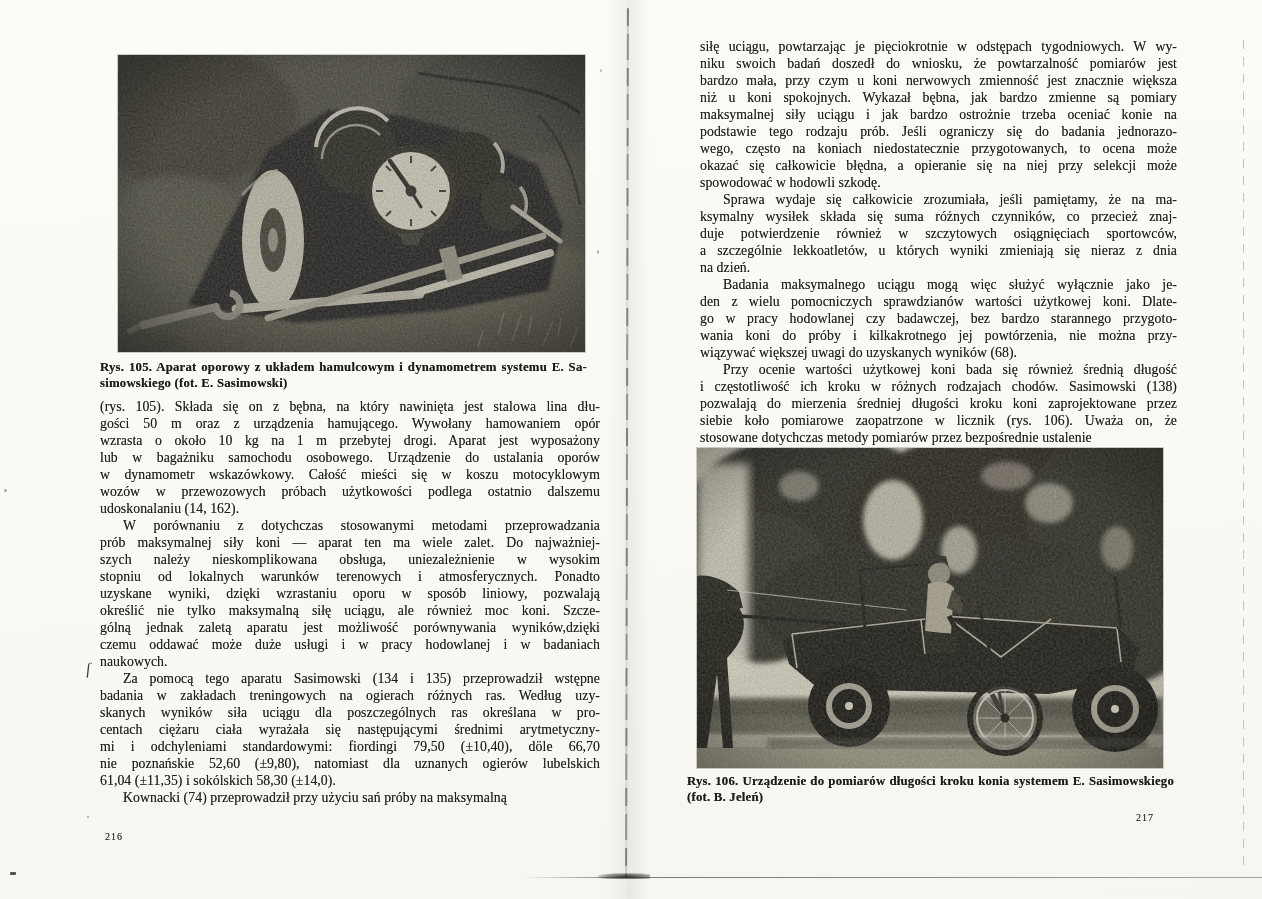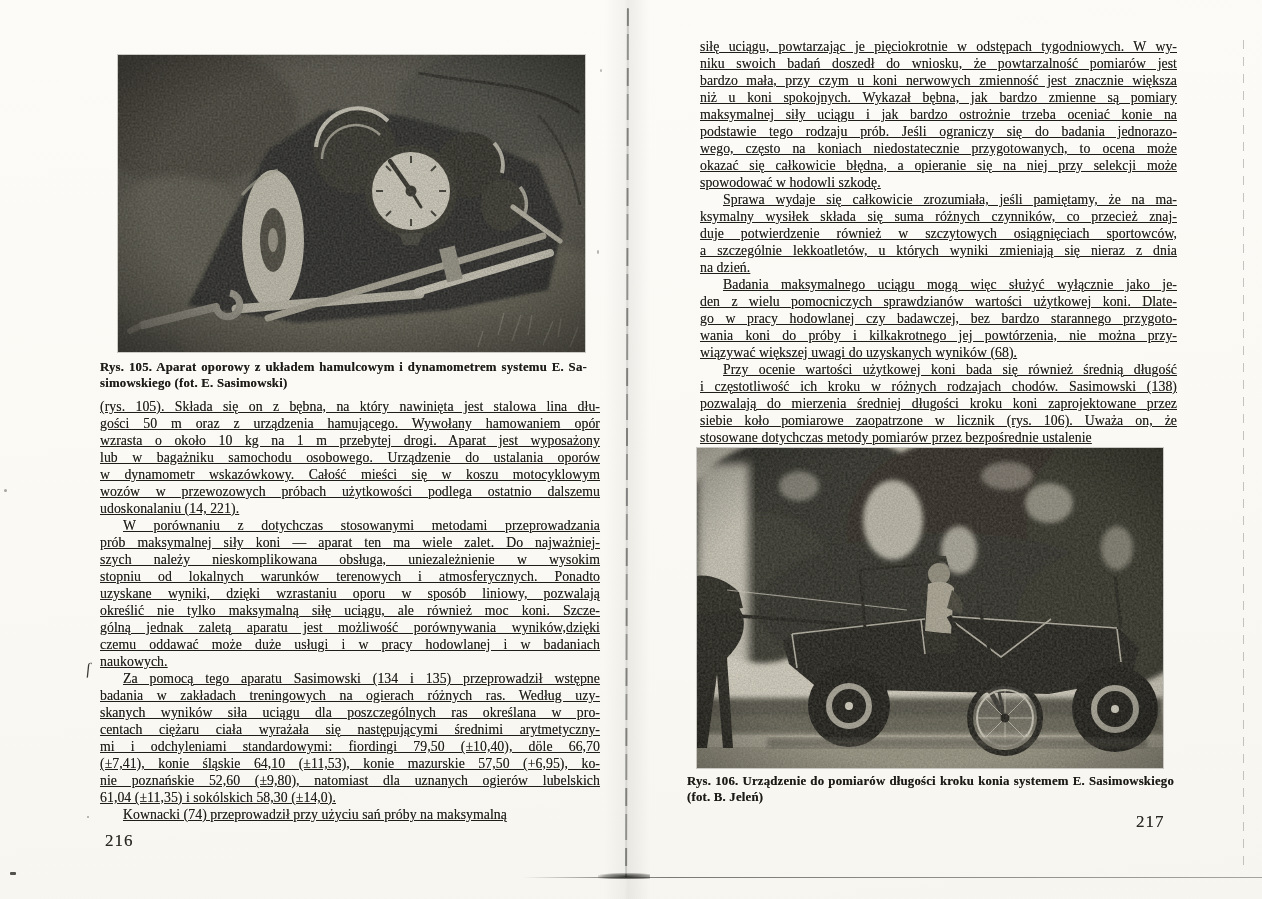--- a/index.html
+++ b/index.html
@@ -13,38 +13,37 @@
     color:#211f1b;
   }
   
   .body-text{
     position:absolute;
     font-size:13.8px;
     line-height:17px;
     color:#201e19;
     letter-spacing:.05px;
     text-shadow:0 0 .4px rgba(30,28,24,.55);
-    text-decoration:underline;
   }
   .tline{text-align:justify;text-align-last:justify;white-space:normal;}
   .tline.last{text-align-last:left;}
   .tline.indent{text-indent:23px;}
   .para{margin:0;}
   .caption{
     position:absolute;
     font-size:12.8px;
     line-height:15.5px;
     font-weight:bold;
     color:#1d1b17;
     letter-spacing:.2px;
     text-shadow:0 0 .4px rgba(30,28,24,.6);
   }
   .pagenum{
     position:absolute;
-    font-size:17px;
+    font-size:10px;
     color:#2a2823;
     letter-spacing:1px;
     text-shadow:0 0 .4px rgba(30,28,24,.5);
   }
   
   .figure{position:absolute;box-shadow:0 0 0 1px rgba(60,58,50,.25);}
   .figure svg{display:block;}
   
   .gutter-shade{
     position:absolute;left:604px;top:0;width:46px;height:899px;
@@ -177,40 +176,39 @@
       </div>
 
     <div class="body-text" style="left:100px;top:398px;width:500px;">
         <div class="para">
           <div class="tline">(rys. 105). Składa się on z bębna, na który nawinięta jest stalowa lina dłu-</div>
           <div class="tline">gości 50 m oraz z urządzenia hamującego. Wywołany hamowaniem opór</div>
           <div class="tline">wzrasta o około 10 kg na 1 m przebytej drogi. Aparat jest wyposażony</div>
           <div class="tline">lub w bagażniku samochodu osobowego. Urządzenie do ustalania oporów</div>
           <div class="tline">w dynamometr wskazówkowy. Całość mieści się w koszu motocyklowym</div>
           <div class="tline">wozów w przewozowych próbach użytkowości podlega ostatnio dalszemu</div>
-          <div class="tline last">udoskonalaniu (14, 221).</div>
+          <div class="tline last">udoskonalaniu (14, 162).</div>
         </div>
         <div class="para">
           <div class="tline indent">W porównaniu z dotychczas stosowanymi metodami przeprowadzania</div>
           <div class="tline">prób maksymalnej siły koni — aparat ten ma wiele zalet. Do najważniej-</div>
           <div class="tline">szych należy nieskomplikowana obsługa, uniezależnienie w wysokim</div>
           <div class="tline">stopniu od lokalnych warunków terenowych i atmosferycznych. Ponadto</div>
           <div class="tline">uzyskane wyniki, dzięki wzrastaniu oporu w sposób liniowy, pozwalają</div>
           <div class="tline">określić nie tylko maksymalną siłę uciągu, ale również moc koni. Szcze-</div>
           <div class="tline">gólną jednak zaletą aparatu jest możliwość porównywania wyników,dzięki</div>
           <div class="tline">czemu oddawać może duże usługi i w pracy hodowlanej i w badaniach</div>
           <div class="tline last">naukowych.</div>
         </div>
         <div class="para">
           <div class="tline indent">Za pomocą tego aparatu Sasimowski (134 i 135) przeprowadził wstępne</div>
           <div class="tline">badania w zakładach treningowych na ogierach różnych ras. Według uzy-</div>
           <div class="tline">skanych wyników siła uciągu dla poszczególnych ras określana w pro-</div>
           <div class="tline">centach ciężaru ciała wyrażała się następującymi średnimi arytmetyczny-</div>
           <div class="tline">mi i odchyleniami standardowymi: fiordingi 79,50 (±10,40), döle 66,70</div>
-          <div class="tline">(±7,41), konie śląskie 64,10 (±11,53), konie mazurskie 57,50 (+6,95), ko-</div>
           <div class="tline">nie poznańskie 52,60 (±9,80), natomiast dla uznanych ogierów lubelskich</div>
           <div class="tline last">61,04 (±11,35) i sokólskich 58,30 (±14,0).</div>
         </div>
         <div class="para">
           <div class="tline last indent">Kownacki (74) przeprowadził przy użyciu sań próby na maksymalną</div>
         </div>
       </div>
 
     <div class="pagenum" style="left:105px;top:831px;">216</div>
   </div>

